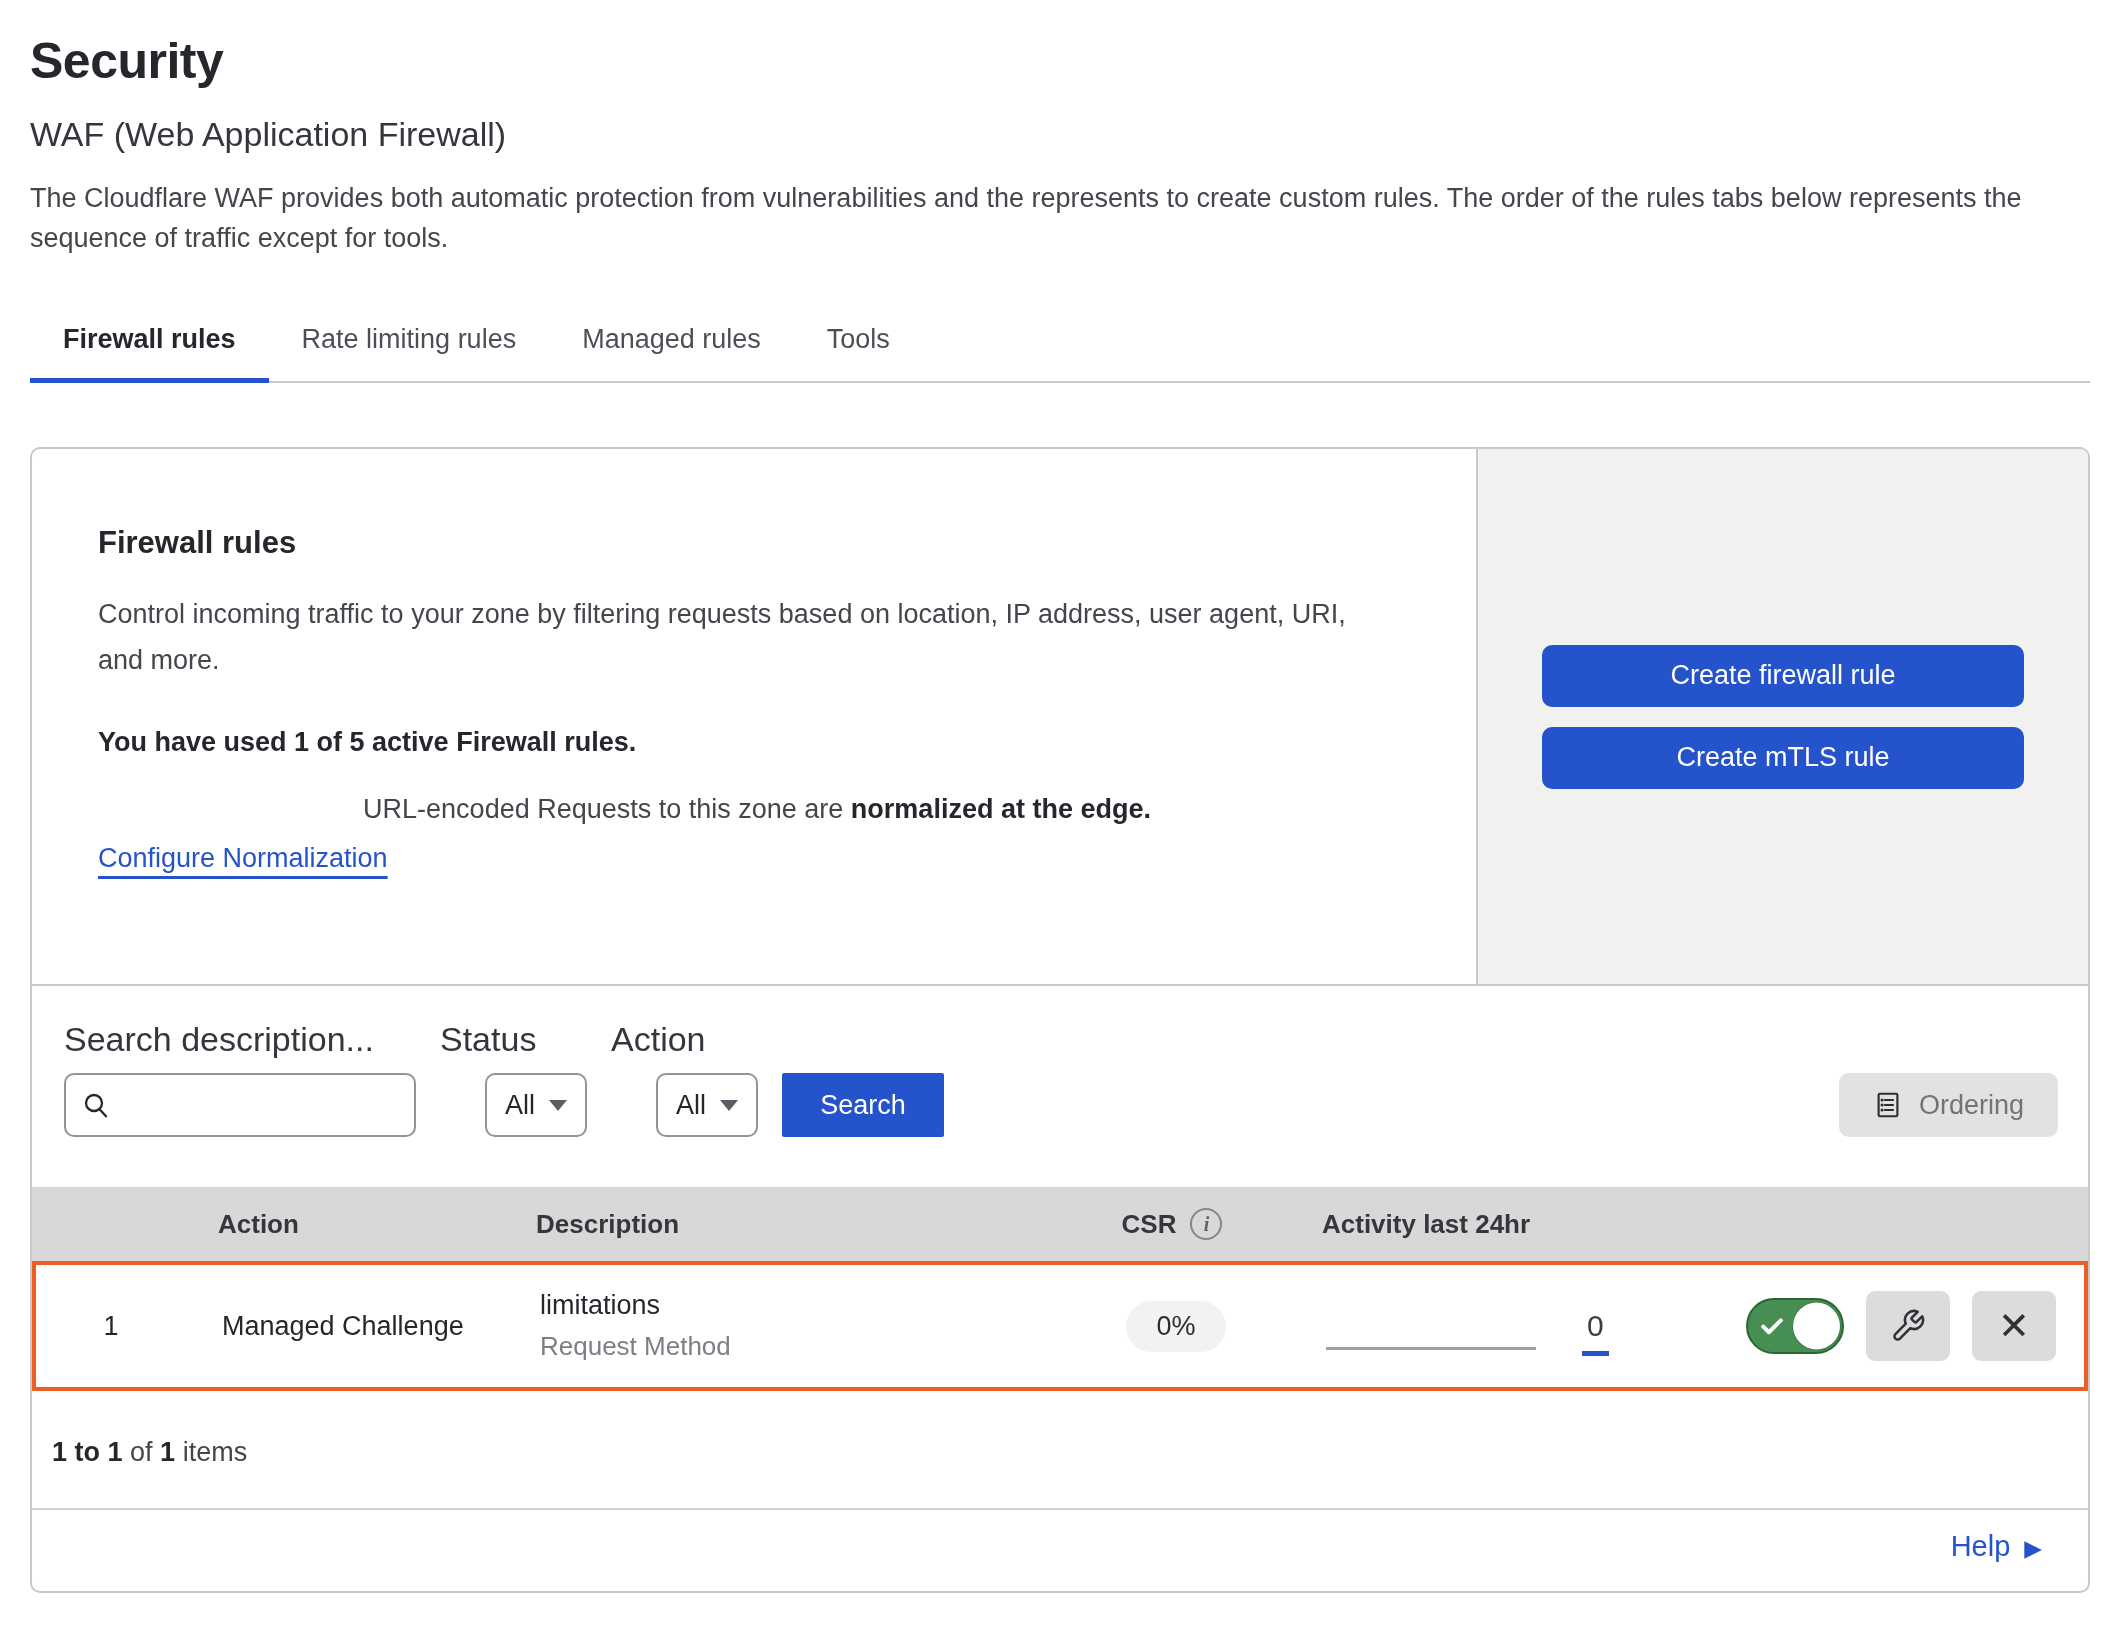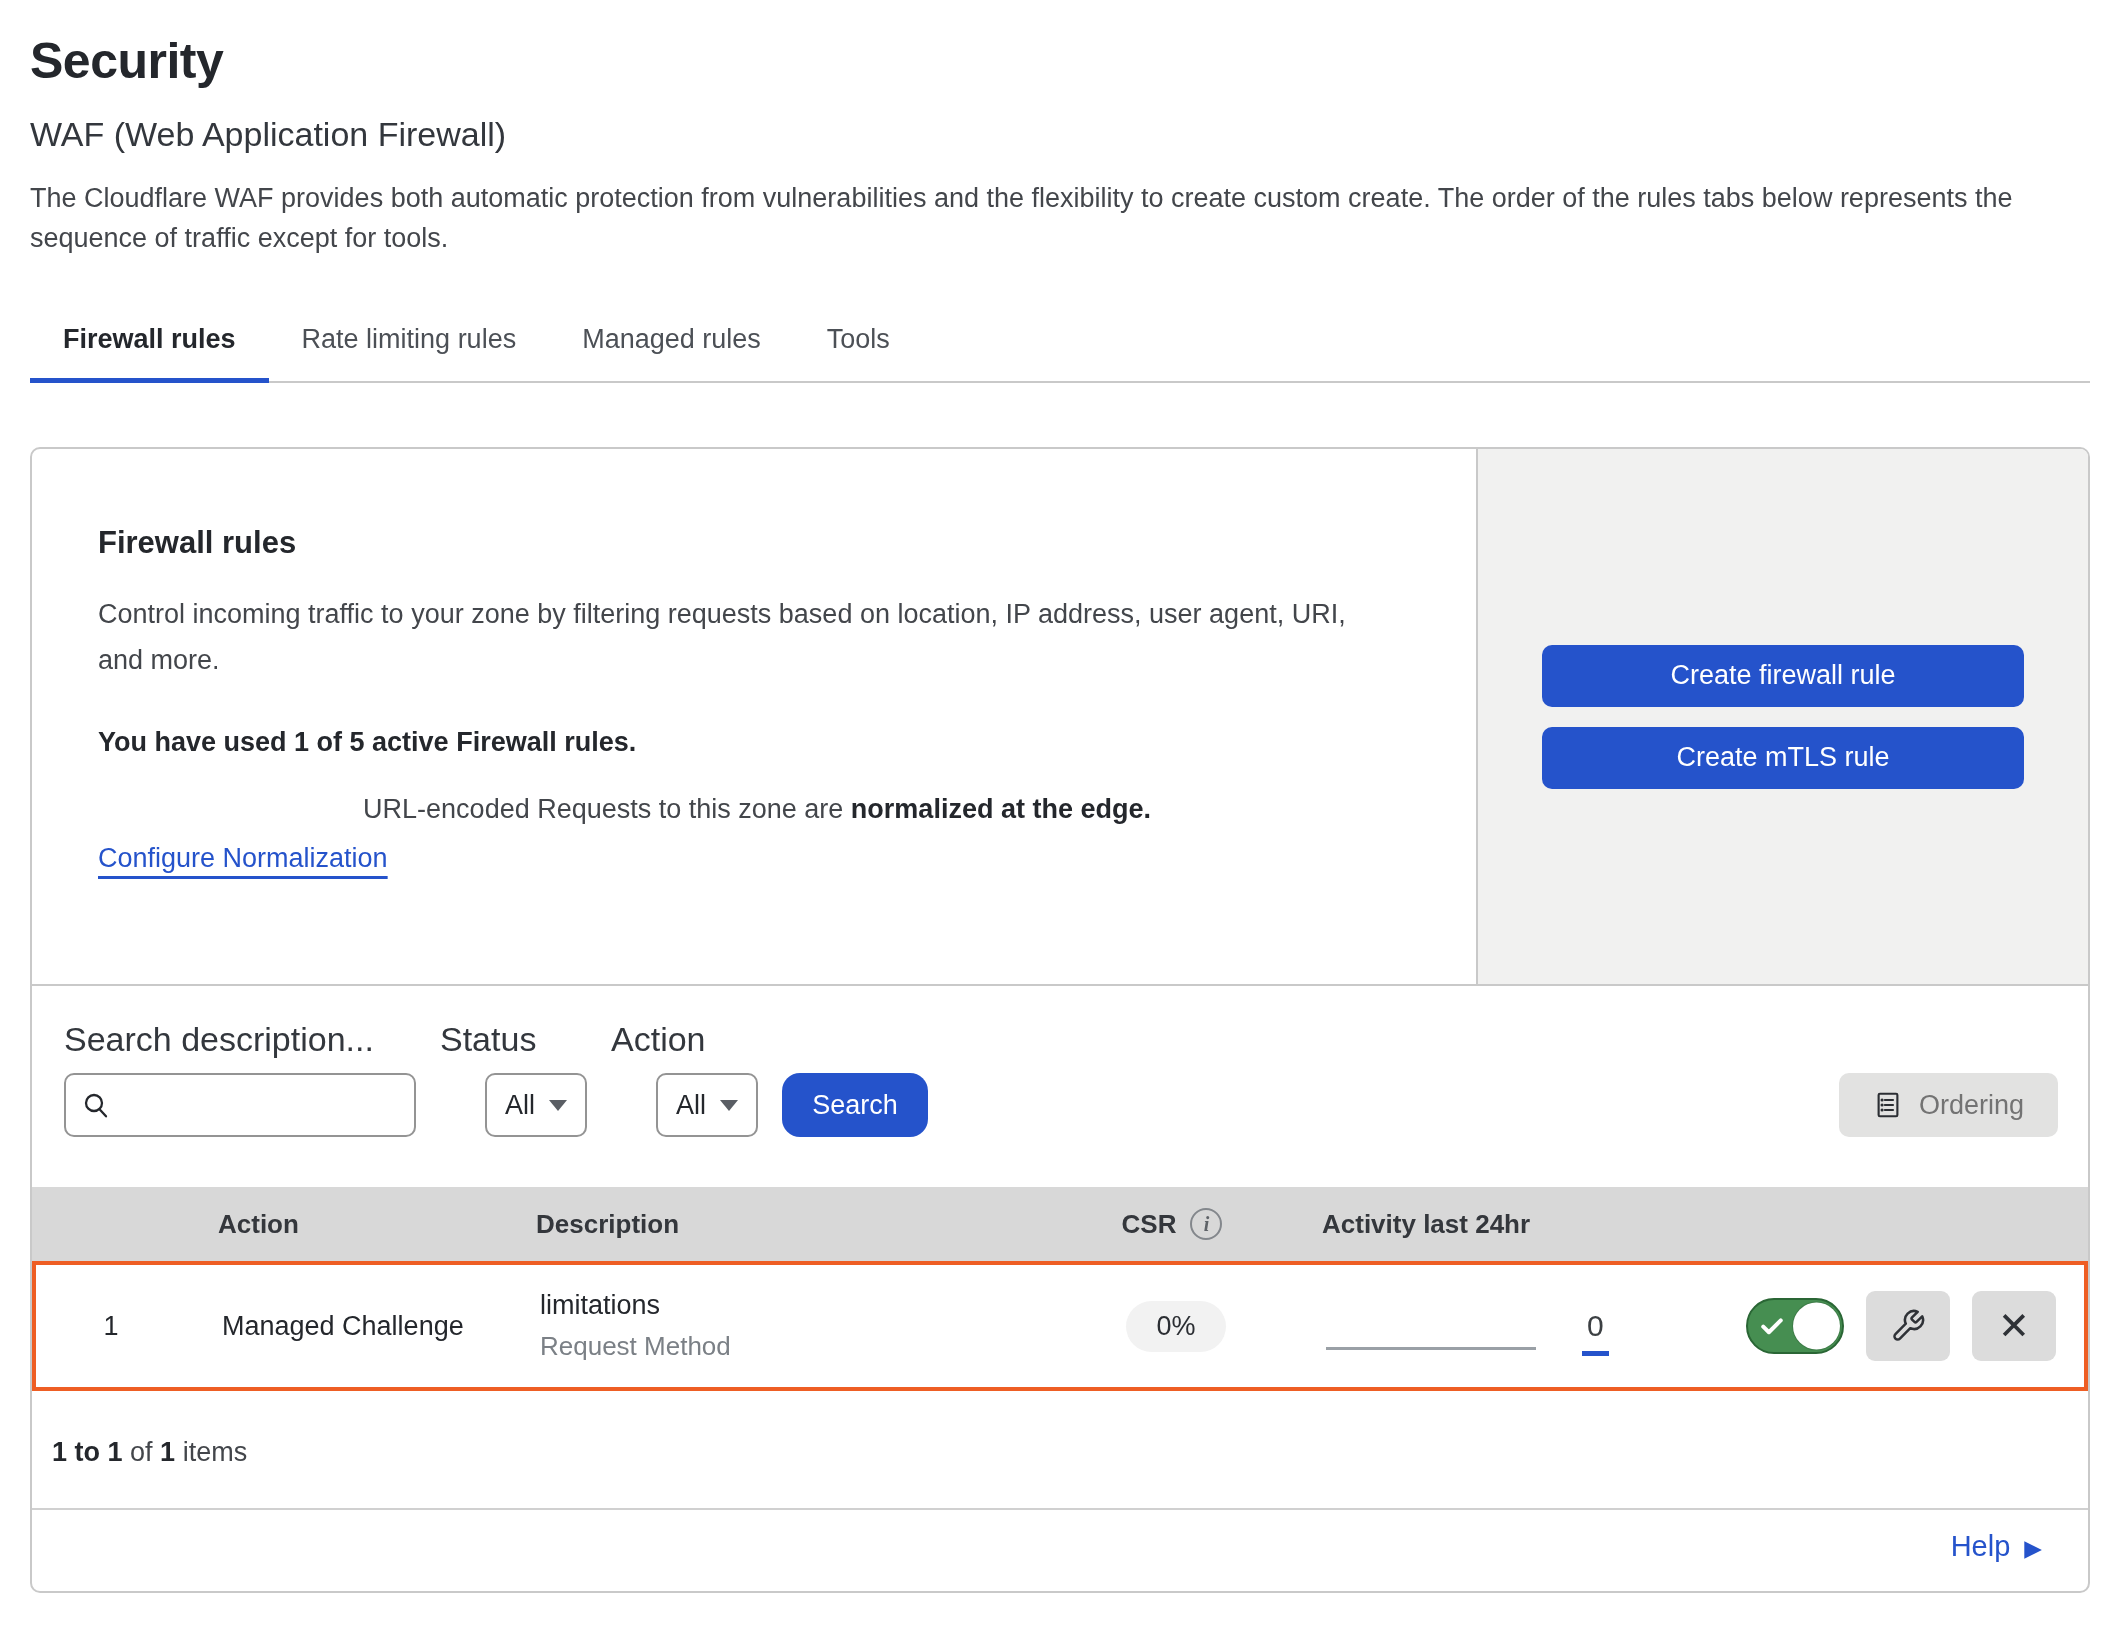--- a/index.html
+++ b/index.html
@@ -43,21 +43,21 @@
   .btn-primary{width:100%;height:62px;background:var(--blue);color:#fff;font-size:27px;border:none;border-radius:10px;font-family:inherit;cursor:pointer;}
 
   
   .filter-section{border-top:2px solid var(--border);padding:34px 30px 50px 32px;display:flex;align-items:flex-end;gap:24px;}
   .fgroup{display:flex;flex-direction:column;gap:14px;}
   .flabel{font-size:34px;color:#33373d;}
   .search-box{width:352px;height:64px;border:2px solid #949494;border-radius:10px;background:#fff;display:flex;align-items:center;padding:0 14px;gap:8px;}
   .search-box input{flex:1;min-width:0;border:none;outline:none;font-size:27px;font-family:inherit;color:var(--text-dark);background:transparent;}
   .select-box{min-width:102px;height:64px;border:2px solid #949494;border-radius:10px;background:#fff;display:flex;align-items:center;justify-content:center;gap:14px;font-size:27px;color:var(--text-dark);padding:0 18px;cursor:pointer;margin-left:45px;}
   .caret{width:0;height:0;border-left:9px solid transparent;border-right:9px solid transparent;border-top:11px solid #5a5e64;}
-  .btn-search{width:146px;height:64px;border-radius:18px;}
+  .btn-search{width:162px;height:64px;border-radius:2px;}
   .f-spacer{flex:1;}
   .btn-ordering{height:64px;padding:0 34px;background:#e2e2e1;border:none;border-radius:10px;font-size:27px;color:#737373;display:flex;align-items:center;gap:16px;font-family:inherit;cursor:pointer;}
 
   
   .grid{display:grid;grid-template-columns:150px 330px 520px 280px 420px 1fr;align-items:center;}
   .thead{background:#d8d8d8;height:74px;}
   .thead .hcell{font-size:26px;font-weight:700;color:#34373c;}
   .cell-center{text-align:center;}
   .pad-action{padding-left:36px;}
   .pad-desc{padding-left:24px;}
@@ -87,21 +87,21 @@
   .help-link{display:flex;align-items:center;gap:14px;color:var(--blue);font-size:29px;cursor:pointer;}
   .help-tri{font-size:23px;line-height:1;transform:translateY(2px);font-family:"DejaVu Sans",sans-serif;}
 </style>
 </head>
 <body>
 
 <div class="page">
 
   <h1 class="page-title">Security</h1>
   <h2 class="page-subtitle">WAF (Web Application Firewall)</h2>
-  <p class="page-desc">The Cloudflare WAF provides both automatic protection from vulnerabilities and the flexibility to create custom create. The order of the rules tabs below represents the sequence of traffic except for tools.</p>
+  <p class="page-desc">The Cloudflare WAF provides both automatic protection from vulnerabilities and the represents to create custom rules. The order of the rules tabs below represents the sequence of traffic except for tools.</p>
 
   <div class="tabs">
     <div class="tab active">
       <span>Firewall rules</span>
     </div>
     <div class="tab">
       <span>Rate limiting rules</span>
     </div>
     <div class="tab">
       <span>Managed rules</span>

